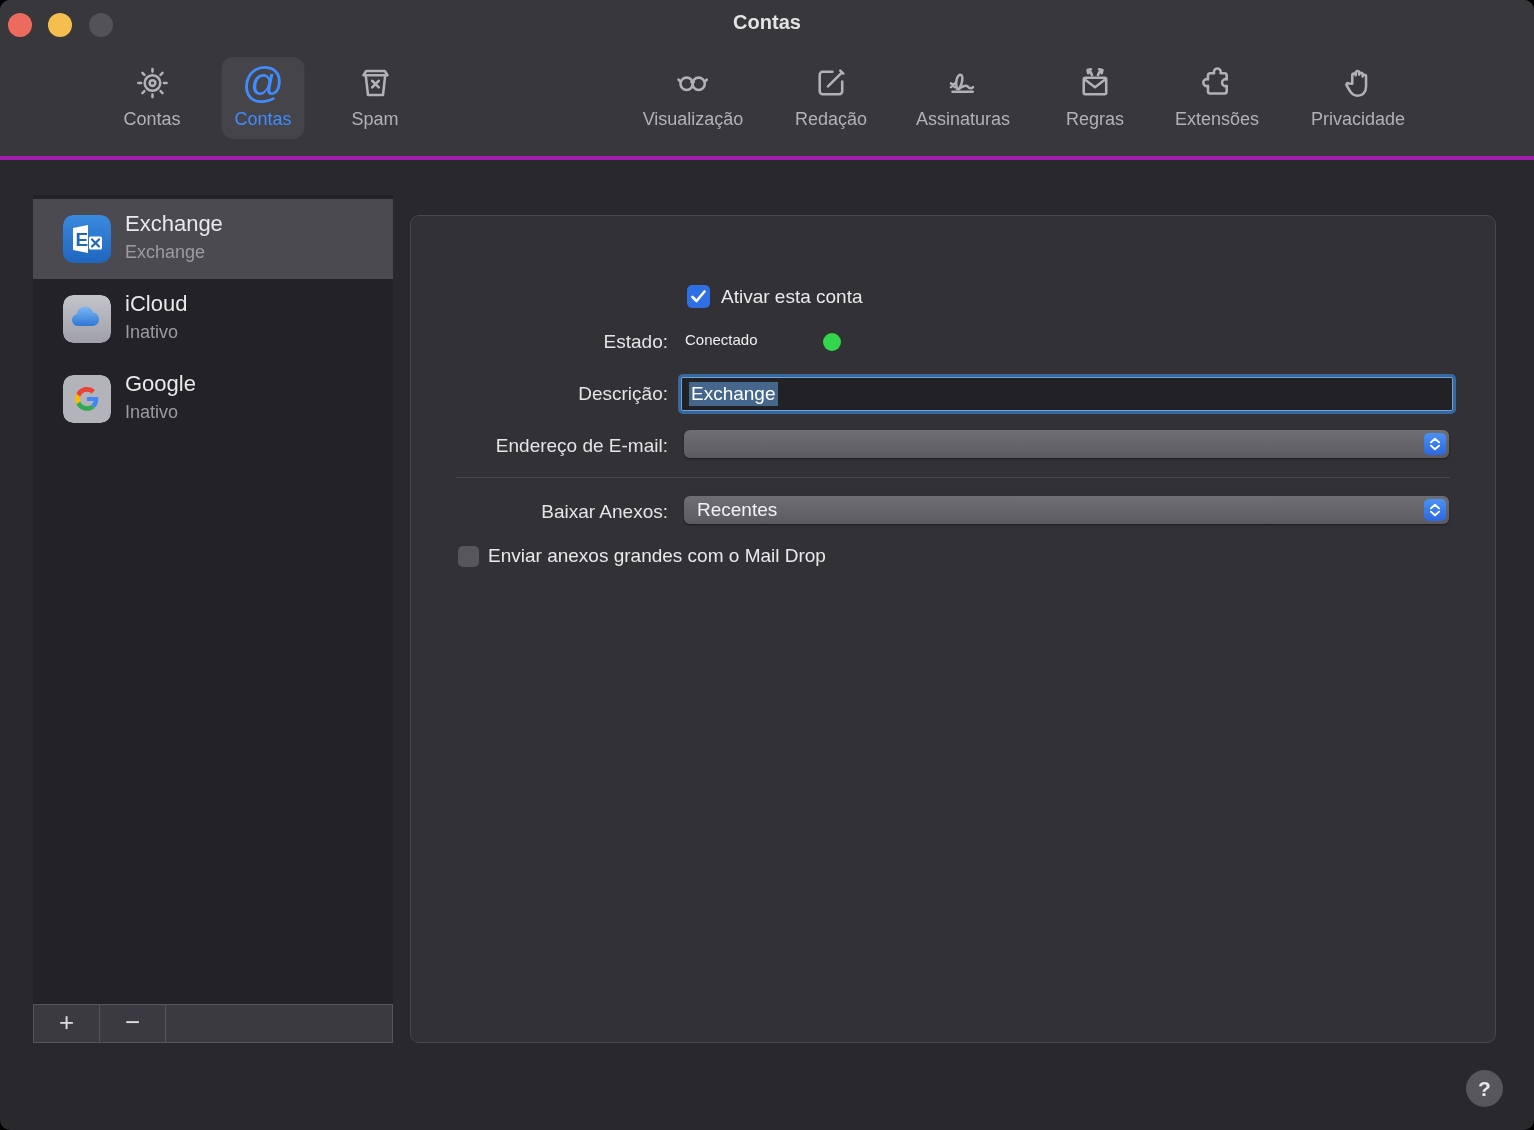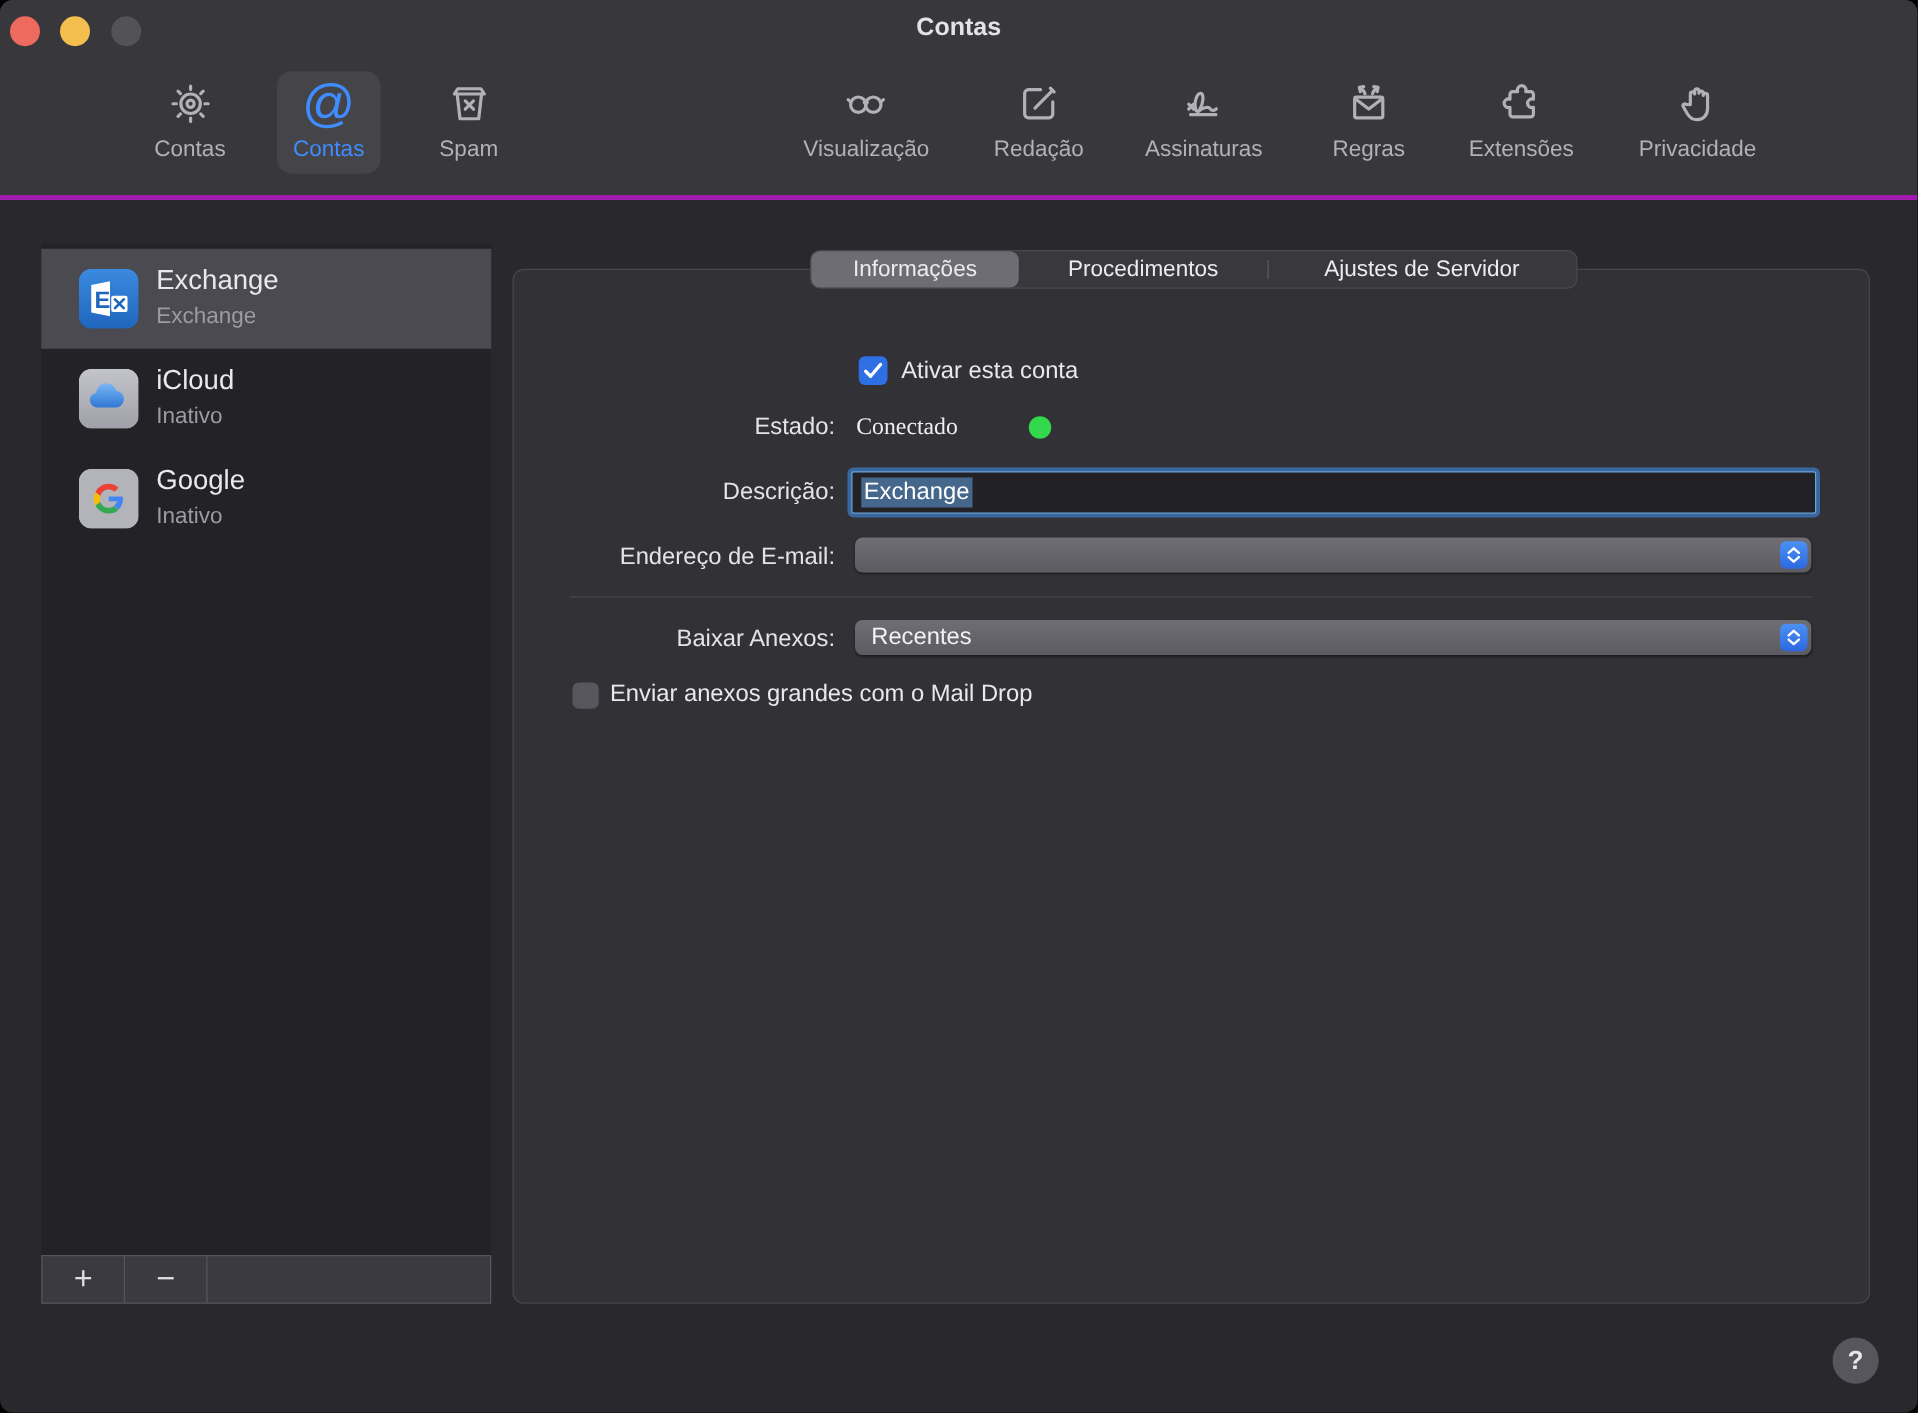--- a/index.html
+++ b/index.html
@@ -39,21 +39,21 @@
   .panel{position:absolute;left:410px;top:215px;width:1086px;height:828px;background:#323136;
     border:1px solid #47464b;border-radius:9px;box-sizing:border-box;}
   .tabs{position:absolute;left:648px;top:200px;width:614px;height:31px;background:#39383d;
     border:1px solid #49484d;border-radius:8px;box-sizing:border-box;display:flex;}
   .tab{height:100%;display:flex;align-items:center;justify-content:center;
     font-size:18px;color:#ececee;position:relative;}
   .tab.selected{background:#6e6d73;border-radius:7px;}
   .tab-sep{position:absolute;left:0;top:7px;width:1px;height:15px;background:#5a595f;}
   
   .flabel{position:absolute;left:0;width:257px;text-align:right;font-size:19px;color:#e4e4e6;}
-  .fvalue{position:absolute;font-size:19px;color:#eceef0;font-family:Liberation Serif, serif;}
+  .fvalue{position:absolute;font-size:15px;color:#eceef0;}
   .checkbox{position:absolute;border-radius:5px;}
   .checkbox.checked{background:#2f6fe4;}
   .checkbox.unchecked{background:#57565c;}
   .cb-label{position:absolute;font-size:19px;color:#e9e9eb;white-space:nowrap;}
   .status-dot{position:absolute;width:18px;height:18px;border-radius:50%;}
   .text-input{position:absolute;background:#222126;border:1px solid #6ba3d6;
     box-shadow:0 0 0 3px #39689e;border-radius:2px;display:flex;align-items:center;
     padding-left:7px;box-sizing:border-box;font-size:19px;color:#ffffff;}
   .sel-text{background:#46678c;padding:1px 2px;}
   .popup{position:absolute;height:28px;border-radius:6px;
@@ -274,28 +274,16 @@
             <polyline points="6,9 11,4.5 16,9" fill="none" stroke="#fff" stroke-width="2.3" stroke-linecap="round" stroke-linejoin="round"></polyline>
             <polyline points="6,13 11,17.5 16,13" fill="none" stroke="#fff" stroke-width="2.3" stroke-linecap="round" stroke-linejoin="round"></polyline>
           </svg>
       </div>
     </div>
 
     <div class="checkbox unchecked" style="left:47px;top:330px;width:21px;height:21px;"></div>
     <div class="cb-label" style="left:77px;top:329px;line-height:22px;">Enviar anexos grandes com o Mail Drop</div>
   </div>
 
-  <div class="tabs">
-    <div class="tab selected" style="width:166px;">
-      <span>Informações</span>
-    </div>
-    <div class="tab" style="width:199px;">
-      <span>Procedimentos</span>
-    </div>
-    <div class="tab" style="width:247px;">
-      <div class="tab-sep"></div>
-      <span>Ajustes de Servidor</span>
-    </div>
-  </div>
 
   <div class="help-btn">?</div>
 
 </div>
 
 </body></html>

